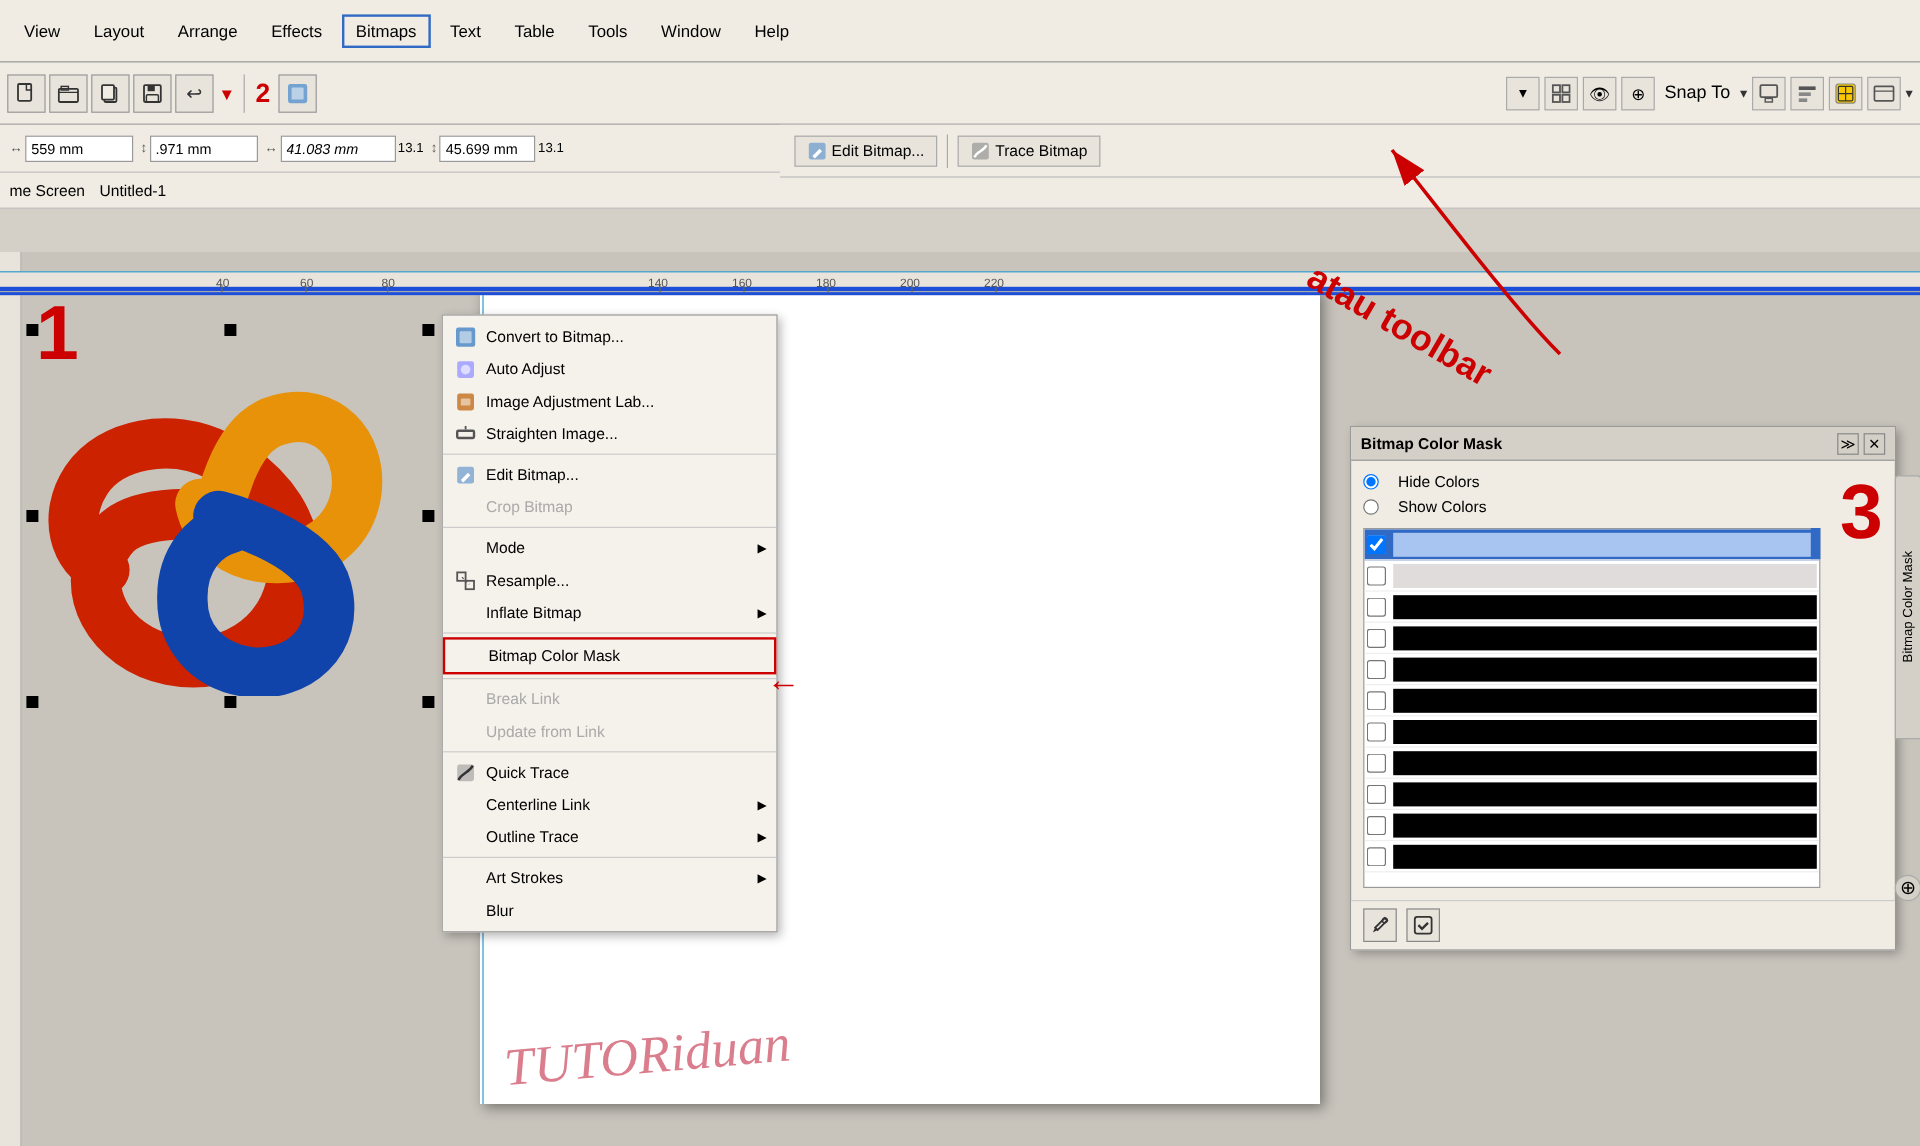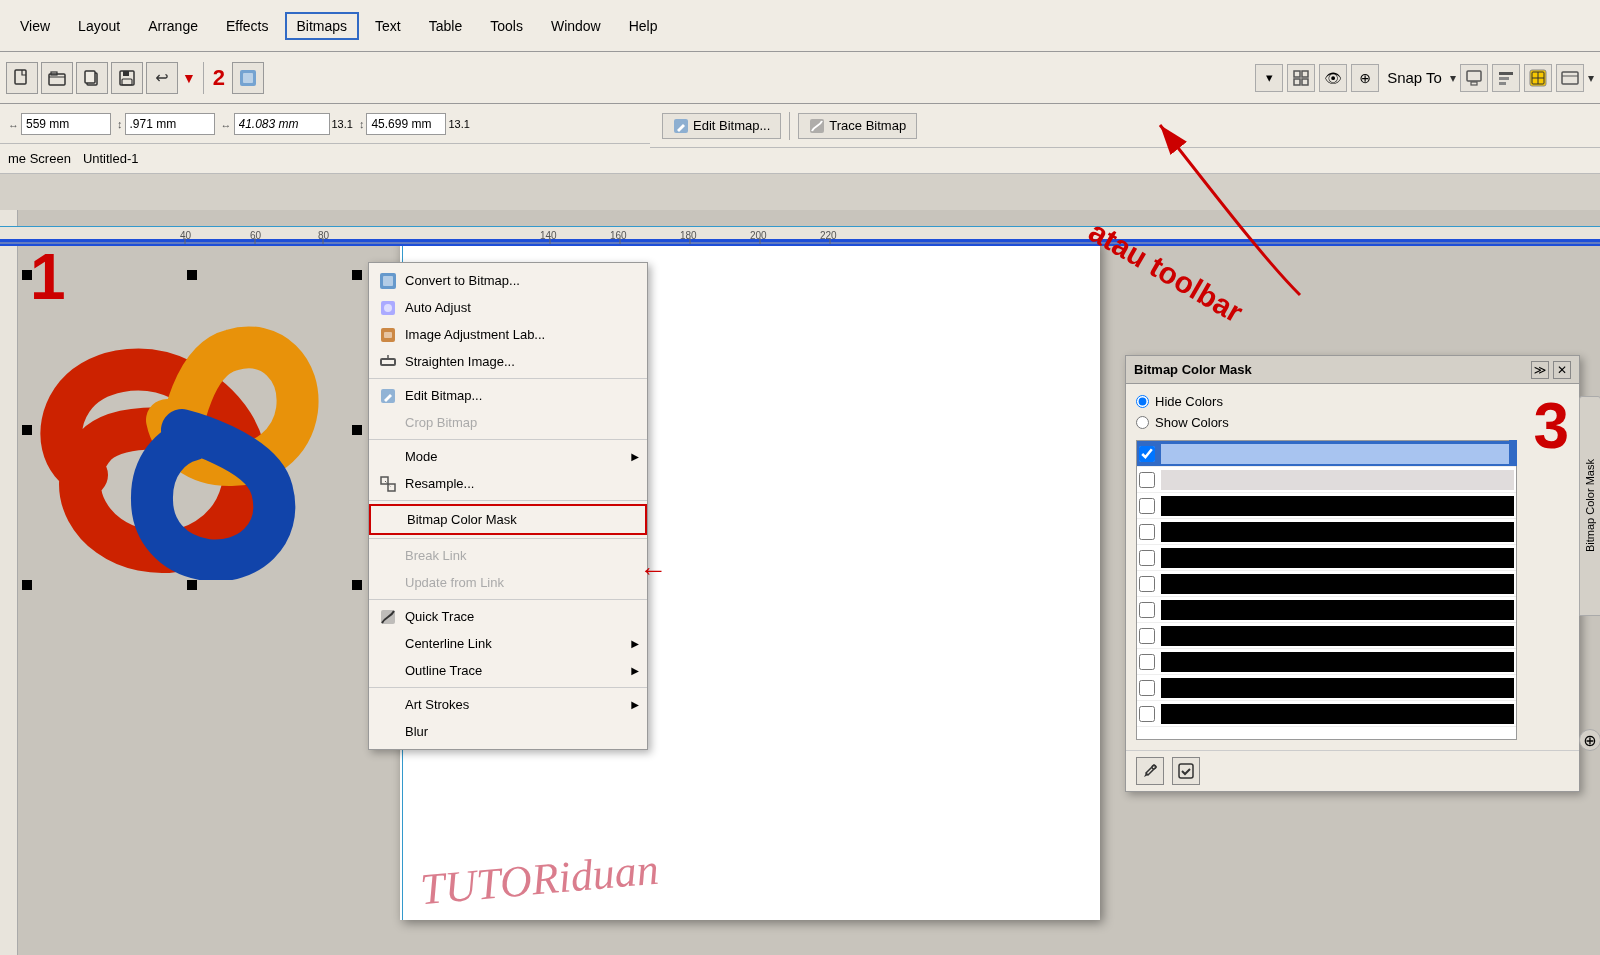--- a/index.html
+++ b/index.html
@@ -192,21 +192,21 @@
     }
     .radio-group {
       display: flex;
       flex-direction: column;
       gap: 6px;
       margin-bottom: 10px;
     }
     .radio-row {
       display: flex;
       align-items: center;
-      gap: 6px;
+      gap: 16px;
       font-size: 13px;
     }
     .radio-row input[type="radio"] {
       cursor: pointer;
     }
     .color-list {
       border: 1px solid #999;
       background: #fff;
       width: 100%;
       height: 300px;
@@ -574,20 +574,23 @@
     <div class="dropdown-item">
       <span class="item-icon">
         <svg width="18" height="18" viewBox="0 0 18 18">
             <rect x="2" y="2" width="7" height="7" fill="none" stroke="#555" stroke-width="1.5"></rect>
             <rect x="9" y="9" width="7" height="7" fill="none" stroke="#555" stroke-width="1.5"></rect>
             <line x1="6" y1="6" x2="12" y2="12" stroke="#555" stroke-width="1" stroke-dasharray="2,2"></line>
           </svg>
       </span>
       <span>Resample...</span>
     </div>
+    <div class="dropdown-item has-submenu">
+      <span>Inflate Bitmap</span>
+    </div>
     <div class="dropdown-divider"></div>
 
     <div class="dropdown-item highlighted">
       <span>Bitmap Color Mask</span>
     </div>
 
     <div style="position:absolute; right:-20px; top:288px; font-size:28px; color:#cc0000;">←</div>
     <div class="dropdown-divider"></div>
     <div class="dropdown-item disabled">
       <span>Break Link</span>

